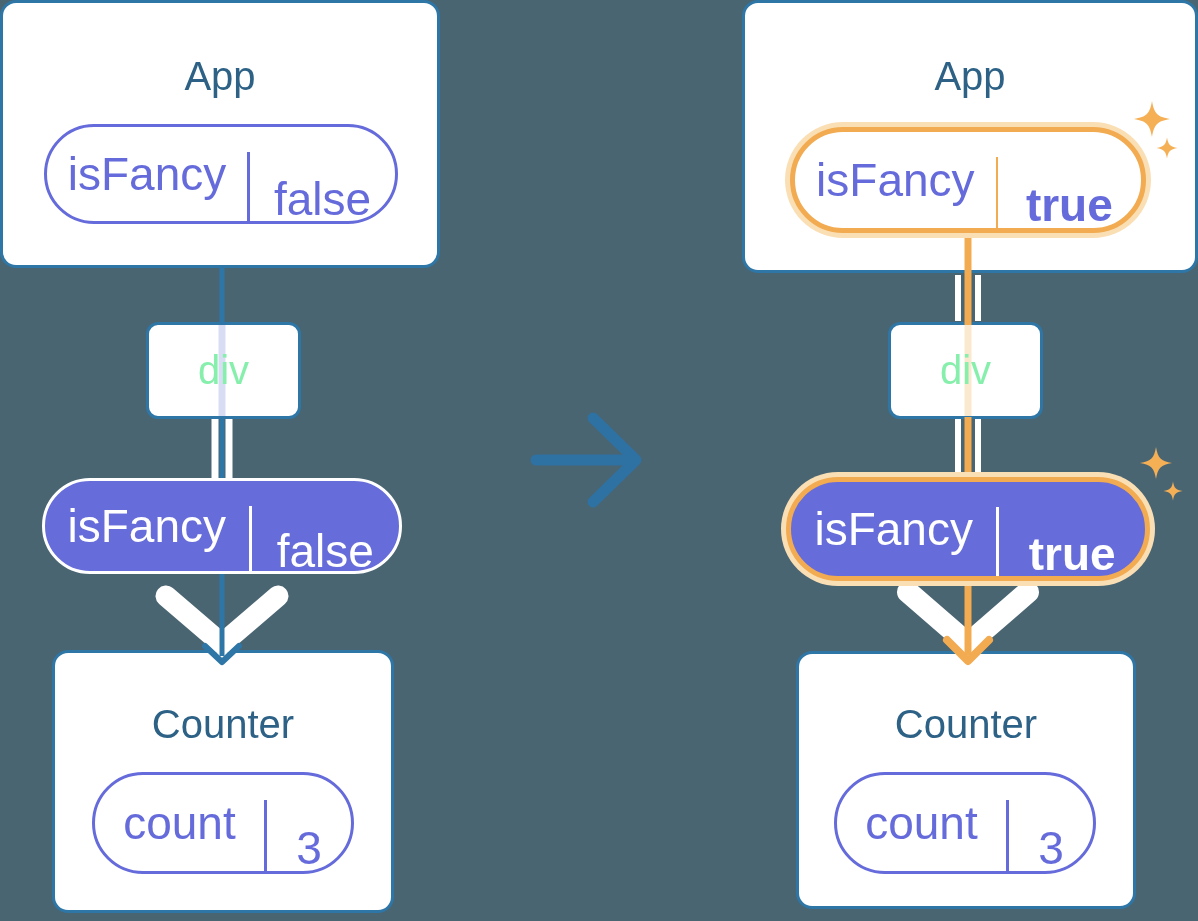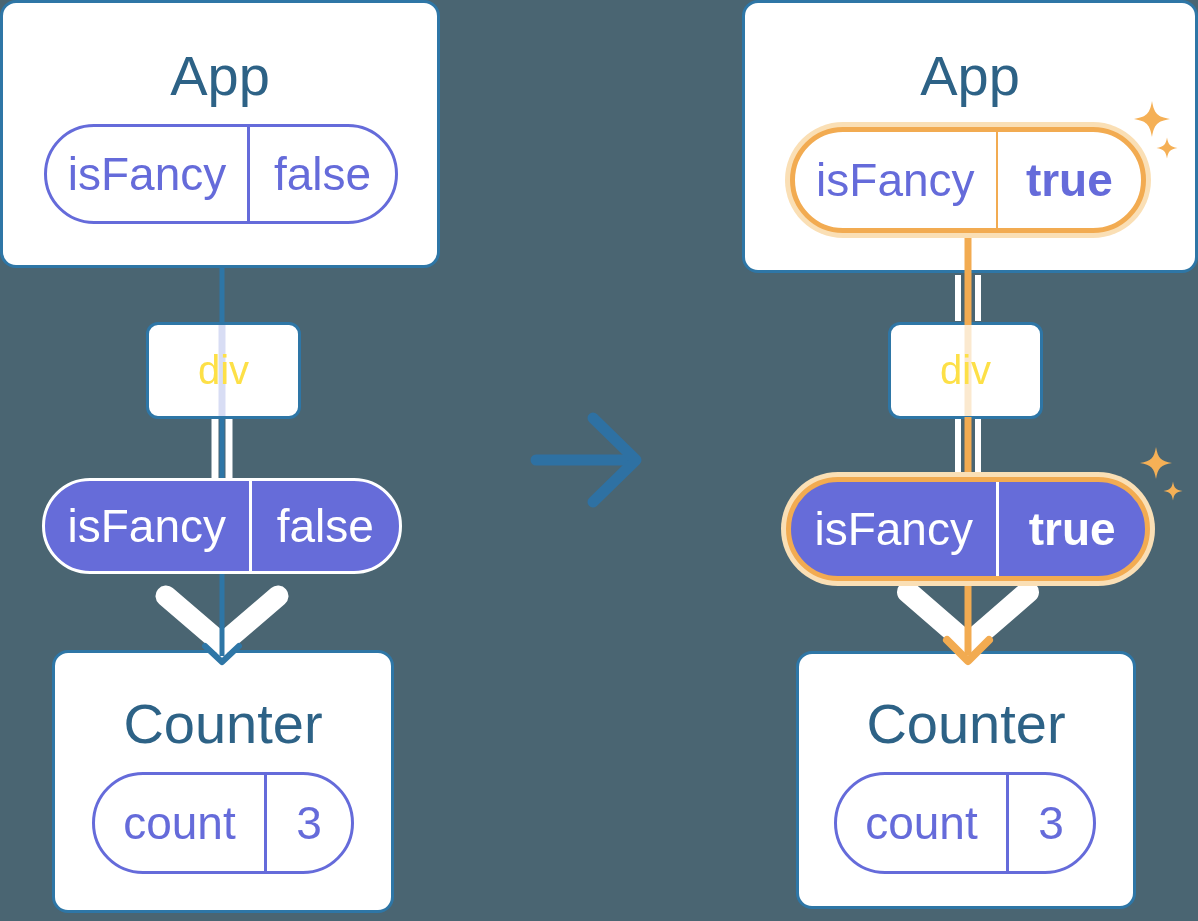--- a/index.html
+++ b/index.html
@@ -13,37 +13,37 @@
   .svg-main   { z-index:2; pointer-events:none; }
   .layer-labels { z-index:3; }
   .svg-sparkles { z-index:4; pointer-events:none; }
 
   .card {
     position:absolute; box-sizing:border-box;
     background:#FFFFFF; border:3px solid #2E76A6; border-radius:16px;
   }
   .title {
     position:absolute; text-align:center;
-    font-size:56px; font-weight:500; color:#2D6286; line-height:48px;
+    font-size:40px; font-weight:500; color:#2D6286; line-height:48px;
   }
   .divlabel {
     position:absolute; display:flex; align-items:center; justify-content:center;
-    font-size:40px; font-weight:500; color:#fde047;
+    font-size:40px; font-weight:500; color:#86efac;
   }
   .pill {
     position:absolute; box-sizing:border-box; display:flex;
     border-radius:999px; overflow:hidden;
     background:#FFFFFF; border:3px solid #656BDA; color:#656BDA;
     font-size:46px;
   }
   .pill .cell {
     display:flex; align-items:center; justify-content:center;
     box-sizing:border-box; height:100%;
   }
-  .pill .cell.value { flex:1; border-left:3px solid #656BDA; }
+  .pill .cell.value { flex:1; border-left:3px solid #656BDA;margin-top:25px; }
   .pill.solid { background:#666CD9; border:3px solid #FFFFFF; color:#FFFFFF; }
   .pill.solid .cell.value { border-left:3px solid #FFFFFF; }
   .pill.ring {
     border:5px solid #F2AB51;
     box-shadow:0 0 0 5px #FADFB5;
   }
   .pill.ring.light { background:#FFFFFF; color:#656BDA; }
   .pill.ring.light .cell.value { border-left:2px solid #F2AB51; }
   .pill.ring.dark { background:#666CD9; color:#FFFFFF; }
   .pill.ring.dark .cell.value { border-left:3px solid #FFFFFF; }

